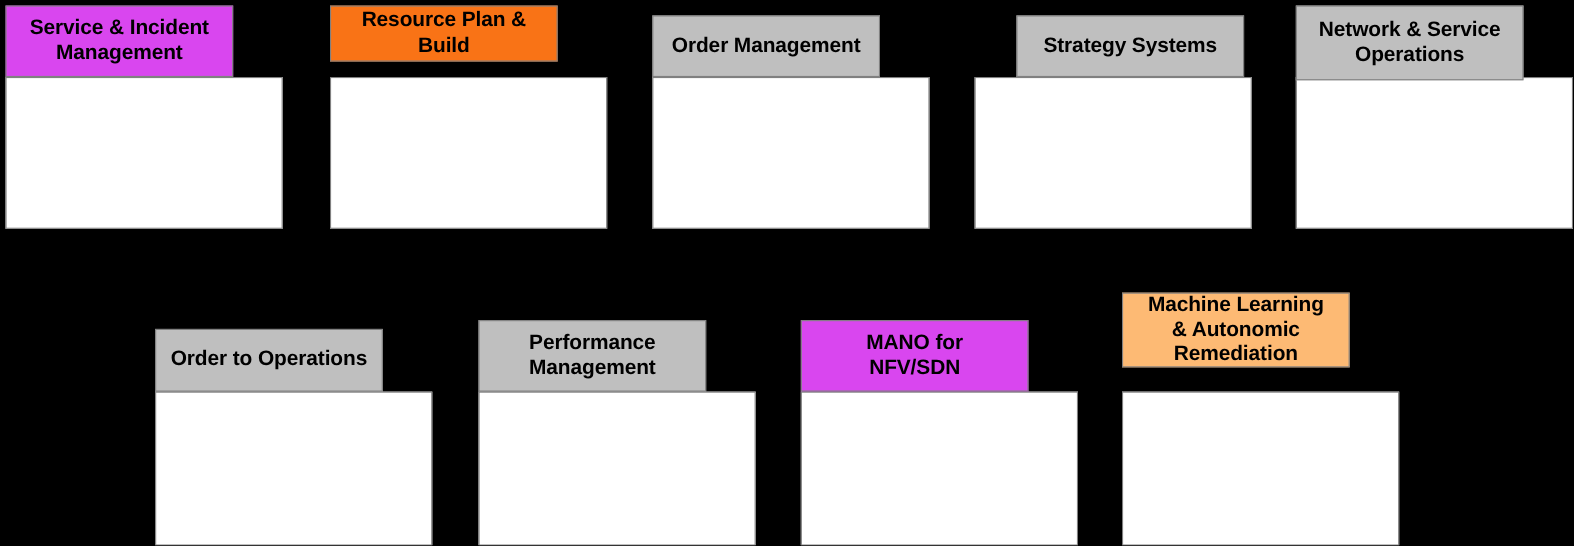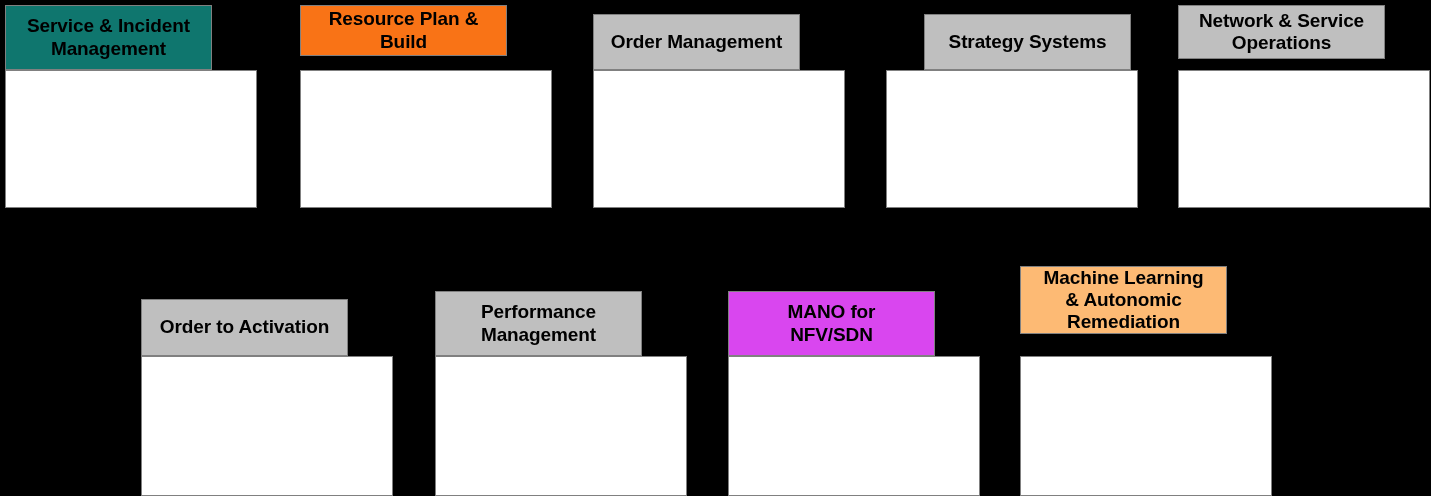--- a/index.html
+++ b/index.html
@@ -48,21 +48,21 @@
     width: 100%;
   }
 </style>
 </head>
 <body>
 
 <div id="canvas" style="background: rgb(0, 0, 0);">
     <div class="card-row">
       <div class="card">
         <div class="card-body" style="left: 5px; top: 70px; width: 252px; height: 138px; background: rgb(255, 255, 255); border-color: rgb(128, 128, 128);"></div>
-        <div class="card-header" style="left: 5px; top: 5px; width: 207px; height: 65px; background: #0f766e; border-color: rgb(128, 128, 128); align-items: center;">
+        <div class="card-header" style="left: 5px; top: 5px; width: 207px; height: 65px; background: #d946ef; border-color: rgb(128, 128, 128); align-items: center;">
           <span class="card-header-text">Service &amp; Incident<br>Management</span>
         </div>
       </div>
       <div class="card">
         <div class="card-body" style="left: 300px; top: 70px; width: 252px; height: 138px; background: rgb(255, 255, 255); border-color: rgb(128, 128, 128);"></div>
         <div class="card-header" style="left: 300px; top: 5px; width: 207px; height: 51px; background: #f97316; border-color: rgb(128, 128, 128);">
           <span class="card-header-text">Resource Plan &amp;<br>Build</span>
         </div>
       </div>
       <div class="card">
@@ -72,30 +72,30 @@
         </div>
       </div>
       <div class="card">
         <div class="card-body" style="left: 886px; top: 70px; width: 252px; height: 138px; background: rgb(255, 255, 255); border-color: rgb(128, 128, 128);"></div>
         <div class="card-header" style="left: 924px; top: 14px; width: 207px; height: 56px; background: rgb(191, 191, 191); border-color: rgb(128, 128, 128);">
           <span class="card-header-text">Strategy Systems</span>
         </div>
       </div>
       <div class="card">
         <div class="card-body" style="left: 1178px; top: 70px; width: 252px; height: 138px; background: rgb(255, 255, 255); border-color: rgb(128, 128, 128);"></div>
-        <div class="card-header" style="left: 1178px; top: 5px; width: 207px; height: 54px; background: rgb(191, 191, 191); border-color: rgb(128, 128, 128);">
+        <div class="card-header" style="left: 1178px; top: 5px; width: 207px; height: 68px; background: rgb(191, 191, 191); border-color: rgb(128, 128, 128);">
           <span class="card-header-text">Network &amp; Service<br>Operations</span>
         </div>
       </div>
     </div>
     <div class="card-row">
       <div class="card">
         <div class="card-body" style="left: 141px; top: 356px; width: 252px; height: 140px; background: rgb(255, 255, 255); border-color: rgb(128, 128, 128);"></div>
         <div class="card-header" style="left: 141px; top: 299px; width: 207px; height: 57px; background: rgb(191, 191, 191); border-color: rgb(128, 128, 128);">
-          <span class="card-header-text">Order to Activation</span>
+          <span class="card-header-text">Order to Operations</span>
         </div>
       </div>
       <div class="card">
         <div class="card-body" style="left: 435px; top: 356px; width: 252px; height: 140px; background: rgb(255, 255, 255); border-color: rgb(128, 128, 128);"></div>
         <div class="card-header" style="left: 435px; top: 291px; width: 207px; height: 65px; background: rgb(191, 191, 191); border-color: rgb(128, 128, 128); align-items: center;">
           <span class="card-header-text">Performance<br>Management</span>
         </div>
       </div>
       <div class="card">
         <div class="card-body" style="left: 728px; top: 356px; width: 252px; height: 140px; background: rgb(255, 255, 255); border-color: rgb(128, 128, 128);"></div>

